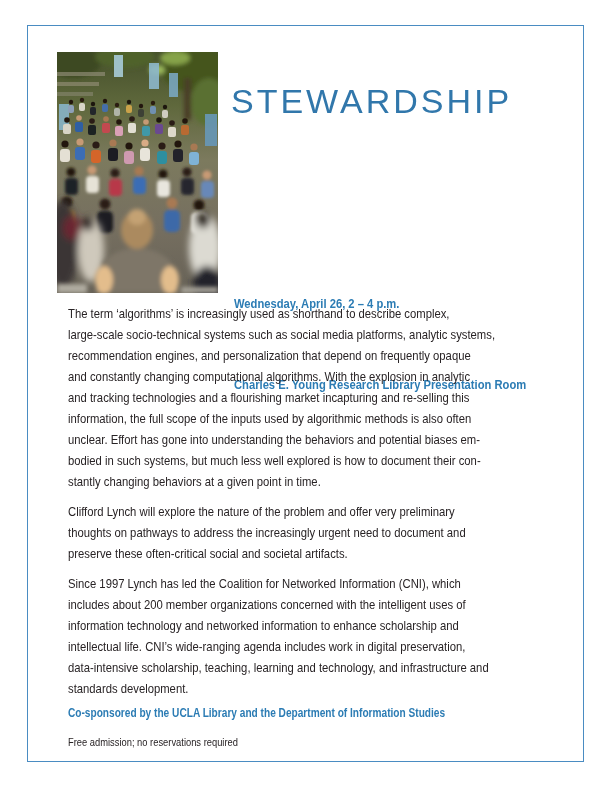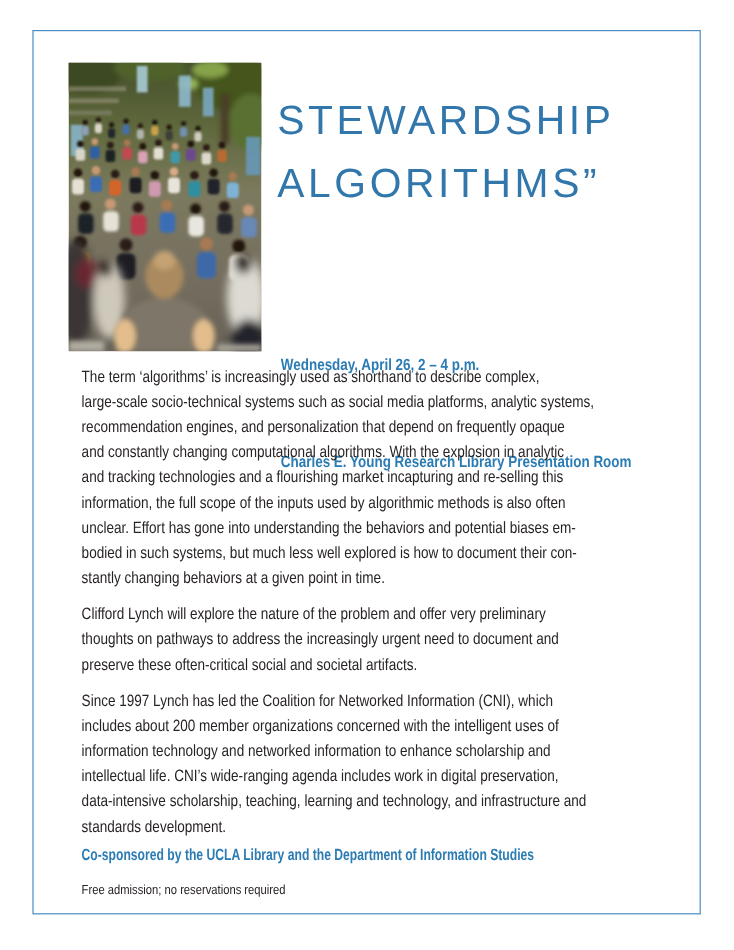--- a/index.html
+++ b/index.html
@@ -216,21 +216,20 @@
 
       <g filter="url(#b2)">
         <rect x="0" y="232" width="30" height="9" fill="#b0aca0"></rect>
         <rect x="124" y="235" width="37" height="6" fill="#a8a49a"></rect>
       </g>
     </svg>
   </div>
 
   <div class="title">
     <div class="tline">STEWARDSHIP</div>
-    <div class="tline">ALGORITHMS”</div>
   </div>
 
   <div class="event">
     <div>Wednesday, April 26, 2 – 4 p.m.</div>
     <div>Charles E. Young Research Library Presentation Room</div>
   </div>
 
   <div class="body-copy">
     <p>The term ‘algorithms’ is increasingly used as shorthand to describe complex,
 large-scale socio-technical systems such as social media platforms, analytic systems,

